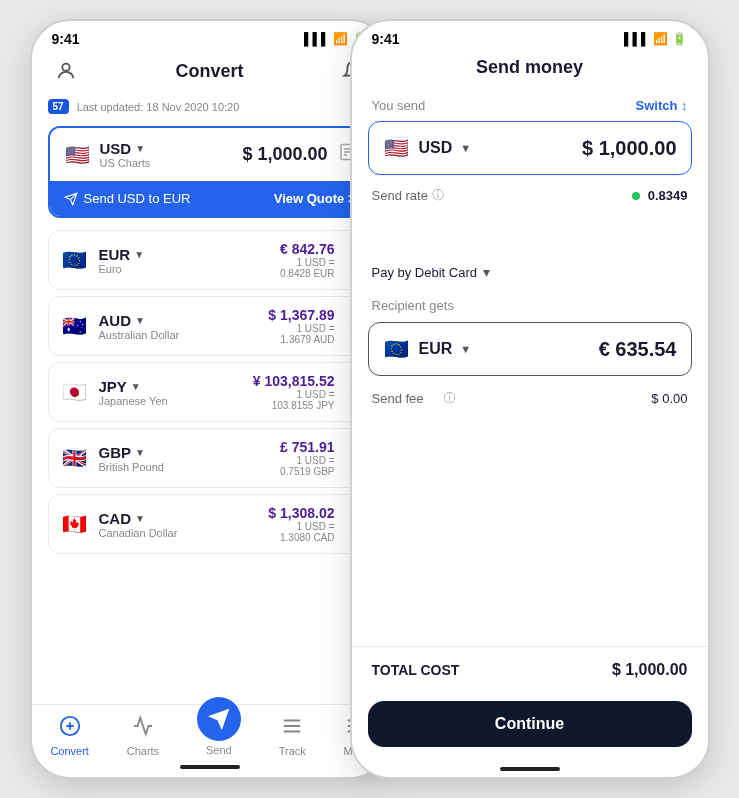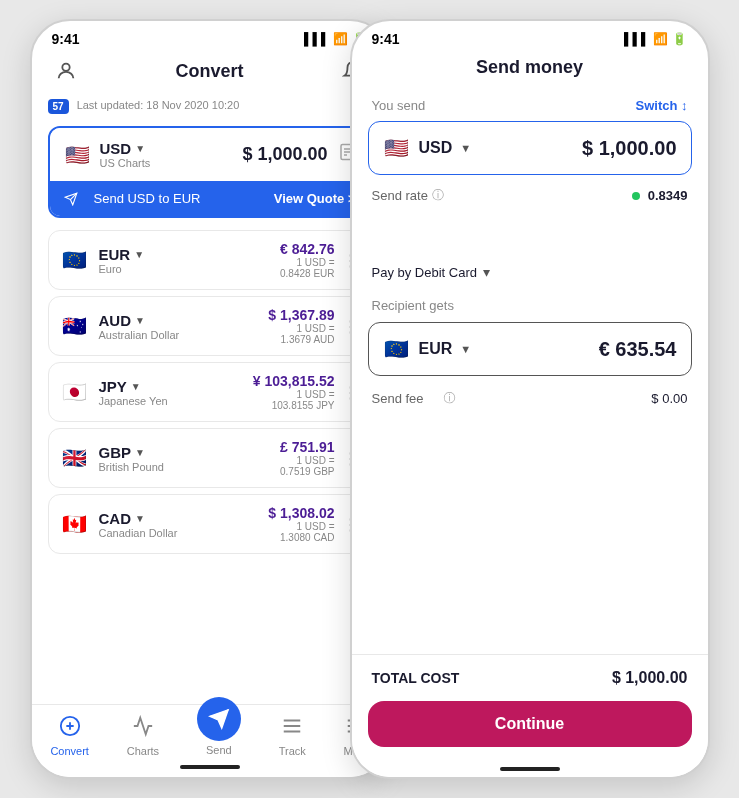--- a/index.html
+++ b/index.html
@@ -59,21 +59,21 @@
       width: 28px;
       height: 28px;
       display: flex;
       align-items: center;
       justify-content: center;
       color: #555;
       font-size: 20px;
     }
     .last-updated {
       display: flex;
-      align-items: flex-start;
+      align-items: center;
       padding: 4px 16px 8px;
       font-size: 11px;
       color: #888;
     }
     .update-badge {
       background: #1a56db;
       color: white;
       font-size: 10px;
       font-weight: 700;
       border-radius: 4px;
@@ -132,21 +132,21 @@
       padding: 10px 14px;
       display: flex;
       justify-content: space-between;
       align-items: center;
     }
     .send-label {
       color: white;
       font-size: 13px;
       display: flex;
       align-items: center;
-      gap: 16px;
+      gap: 6px;
     }
     .view-quote {
       color: white;
       font-size: 13px;
       font-weight: 600;
     }
     .currency-list {
       padding: 8px 16px;
       display: flex;
       flex-direction: column;
@@ -343,22 +343,22 @@
       font-size: 14px;
       font-weight: 700;
       color: #1a1a2e;
     }
     .total-value {
       font-size: 16px;
       font-weight: 700;
       color: #1a1a2e;
     }
     .continue-btn {
-      margin: 6px 16px 16px;
-      background: #be185d;
+      margin: 14px 16px 16px;
+      background: #0f172a;
       color: white;
       border: none;
       border-radius: 16px;
       padding: 14px;
       font-size: 16px;
       font-weight: 600;
       width: calc(100% - 32px);
       cursor: pointer;
     }
     .home-indicator {

